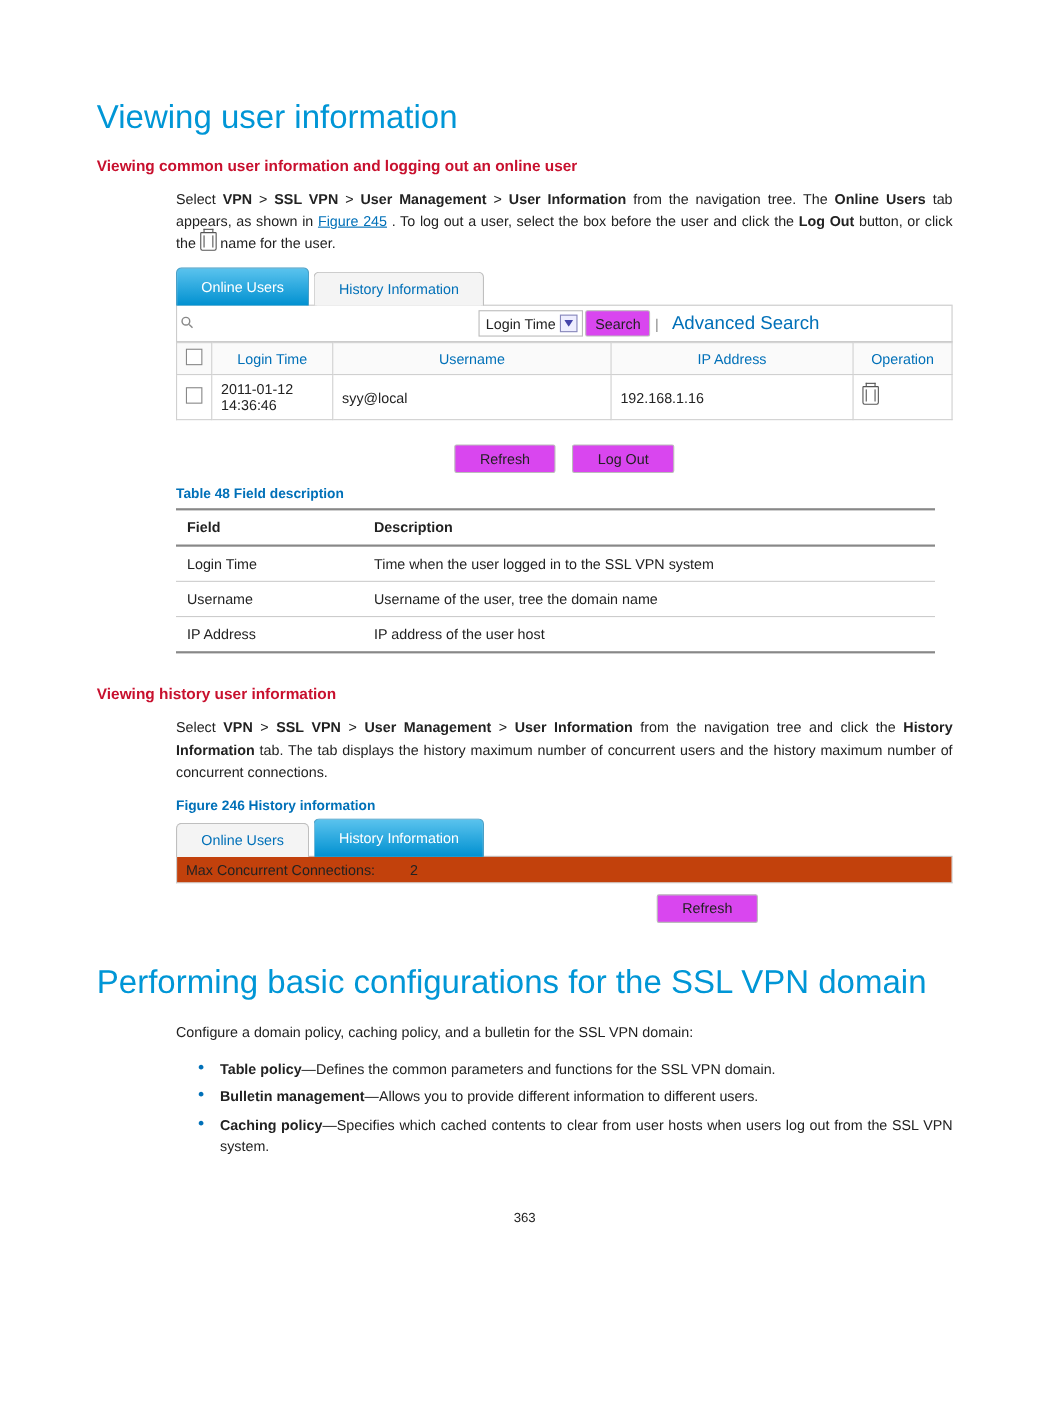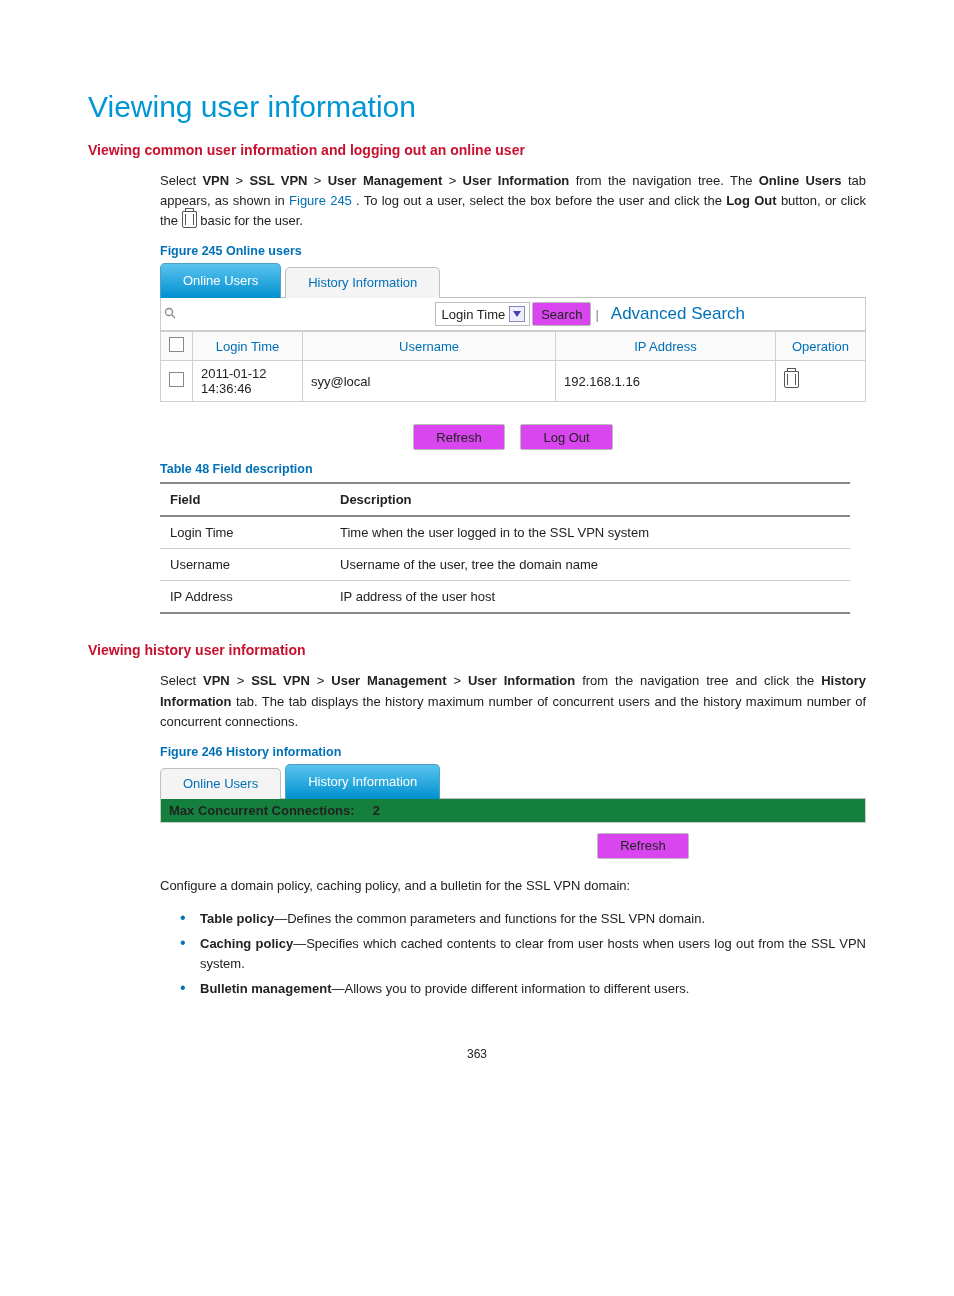--- a/index.html
+++ b/index.html
@@ -33,21 +33,21 @@
     margin-left: 72px;
     line-height: 1.55;
     text-align: justify;
   }
   .figcap, .tablecap {
     font-weight: bold;
     font-size: 12.5px;
     color: #0070b8;
     margin: 12px 0 6px 72px;
   }
-  .link { color: #0070b8; }
+  .link { color: #0070b8; text-decoration: underline; }
   strong { font-weight: bold; }
 
   
   .shot {
     margin-left: 72px;
   }
   .tabs {
     display: flex;
     align-items: flex-end;
     height: 34px;
@@ -169,22 +169,21 @@
     border: 1px solid #ccc;
     border-top: none;
     font-size: 13px;
   }
   .histbody .row1 {
     padding: 4px 8px;
     border-bottom: 1px solid #e5e5e5;
   }
   .histbody .row2 {
     padding: 4px 8px;
-    background: #15803d;
-    font-weight: bold;
+    background: #c2410c;
   }
   .histbtnrow {
     text-align: center;
     padding: 10px 0 4px 260px;
   }
 
   
   table.desc {
     border-collapse: collapse;
     width: 690px;
@@ -254,24 +253,23 @@
     <span> &gt; </span>
     <strong>User Information</strong>
     <span> from the navigation tree. The </span>
     <strong>Online Users</strong>
     <span> tab appears, as shown in </span>
     <span class="link">Figure 245</span>
     <span>. To log out a user, select the box before the user and click the </span>
     <strong>Log Out</strong>
     <span> button, or click the </span>
     <span class="trash inl-trash"></span>
-    <span> basic for the user.</span>
+    <span> name for the user.</span>
   </p>
 
-  <div class="figcap">Figure 245 Online users</div>
 
   <div class="shot">
     <div class="tabs">
       <div class="tab active">Online Users</div>
       <div class="tab">History Information</div>
     </div>
     <div class="tabbar-bottom"></div>
     <div class="searchbar">
       <span class="mag">
         <svg width="12" height="12" viewBox="0 0 12 12">
@@ -376,29 +374,30 @@
       <div class="row2">
         <span style="display:inline-block;width:200px">Max Concurrent Connections:</span>
         <span>2</span>
       </div>
     </div>
     <div class="histbtnrow">
       <span class="btn wide">Refresh</span>
     </div>
   </div>
 
+  <h1 style="margin-top:34px">Performing basic configurations for the SSL VPN domain</h1>
 
   <p class="bodytext">Configure a domain policy, caching policy, and a bulletin for the SSL VPN domain:</p>
 
   <ul class="bullets">
     <li>
       <strong>Table policy</strong><span>—Defines the common parameters and functions for the SSL VPN domain.</span>
     </li>
     <li>
+      <strong>Bulletin management</strong><span>—Allows you to provide different information to different users.</span>
+    </li>
+    <li>
       <strong>Caching policy</strong><span>—Specifies which cached contents to clear from user hosts when users log out from the SSL VPN system.</span>
     </li>
-    <li>
-      <strong>Bulletin management</strong><span>—Allows you to provide different information to different users.</span>
-    </li>
   </ul>
 
   <div class="pagenum">363</div>
 </div>
 
 </body></html>

